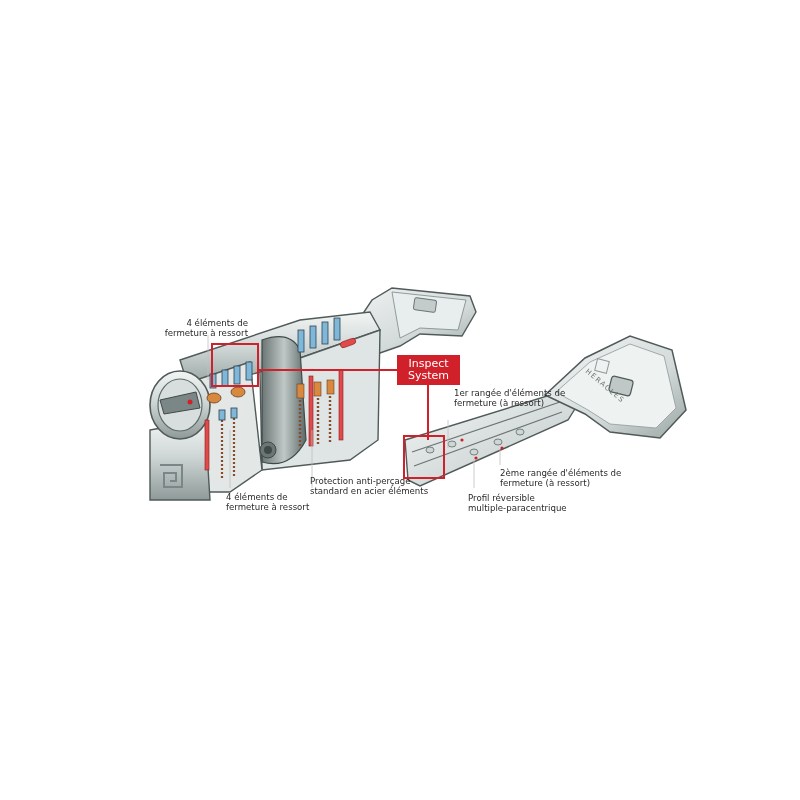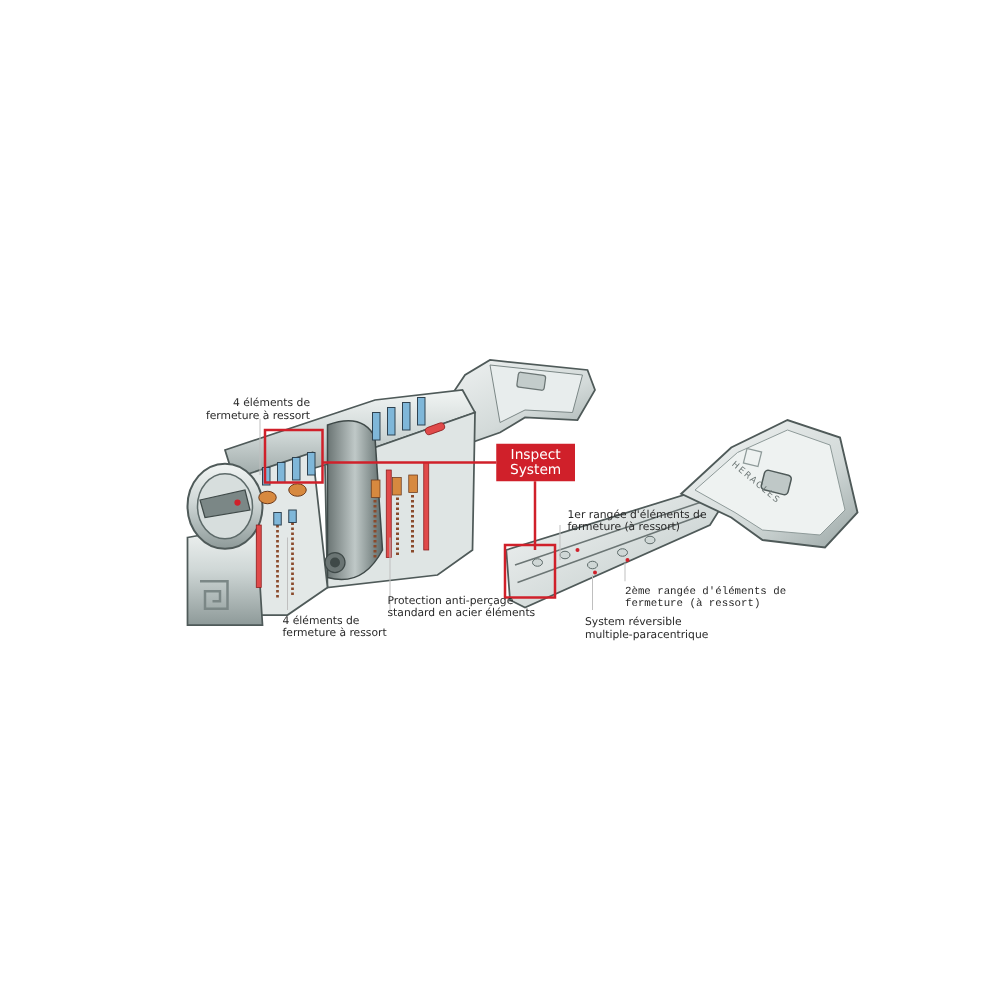--- a/index.html
+++ b/index.html
@@ -171,27 +171,27 @@
   <div class="label" style="left:310px; top:476px;">
     <span>Protection anti-perçage</span>
     <span>standard en acier éléments</span>
   </div>
 
   <div class="inspect-box">
     <span>Inspect</span>
     <span>System</span>
   </div>
 
-  <div class="label" style="left:454px; top:407px;">
+  <div class="label" style="left:454px; top:388px;">
     <span>1er rangée d'éléments de</span>
     <span>fermeture  (à ressort)</span>
   </div>
 
-  <div class="label" style="left:500px; top:468px;font-family:Liberation Mono, monospace;">
+  <div class="label" style="left:500px; top:468px;">
     <span>2ème rangée d'éléments de</span>
     <span>fermeture (à ressort)</span>
   </div>
 
   <div class="label" style="left:468px; top:493px;">
-    <span>System réversible</span>
+    <span>Profil réversible</span>
     <span>multiple-paracentrique</span>
   </div>
 </div>
 
 </body></html>

